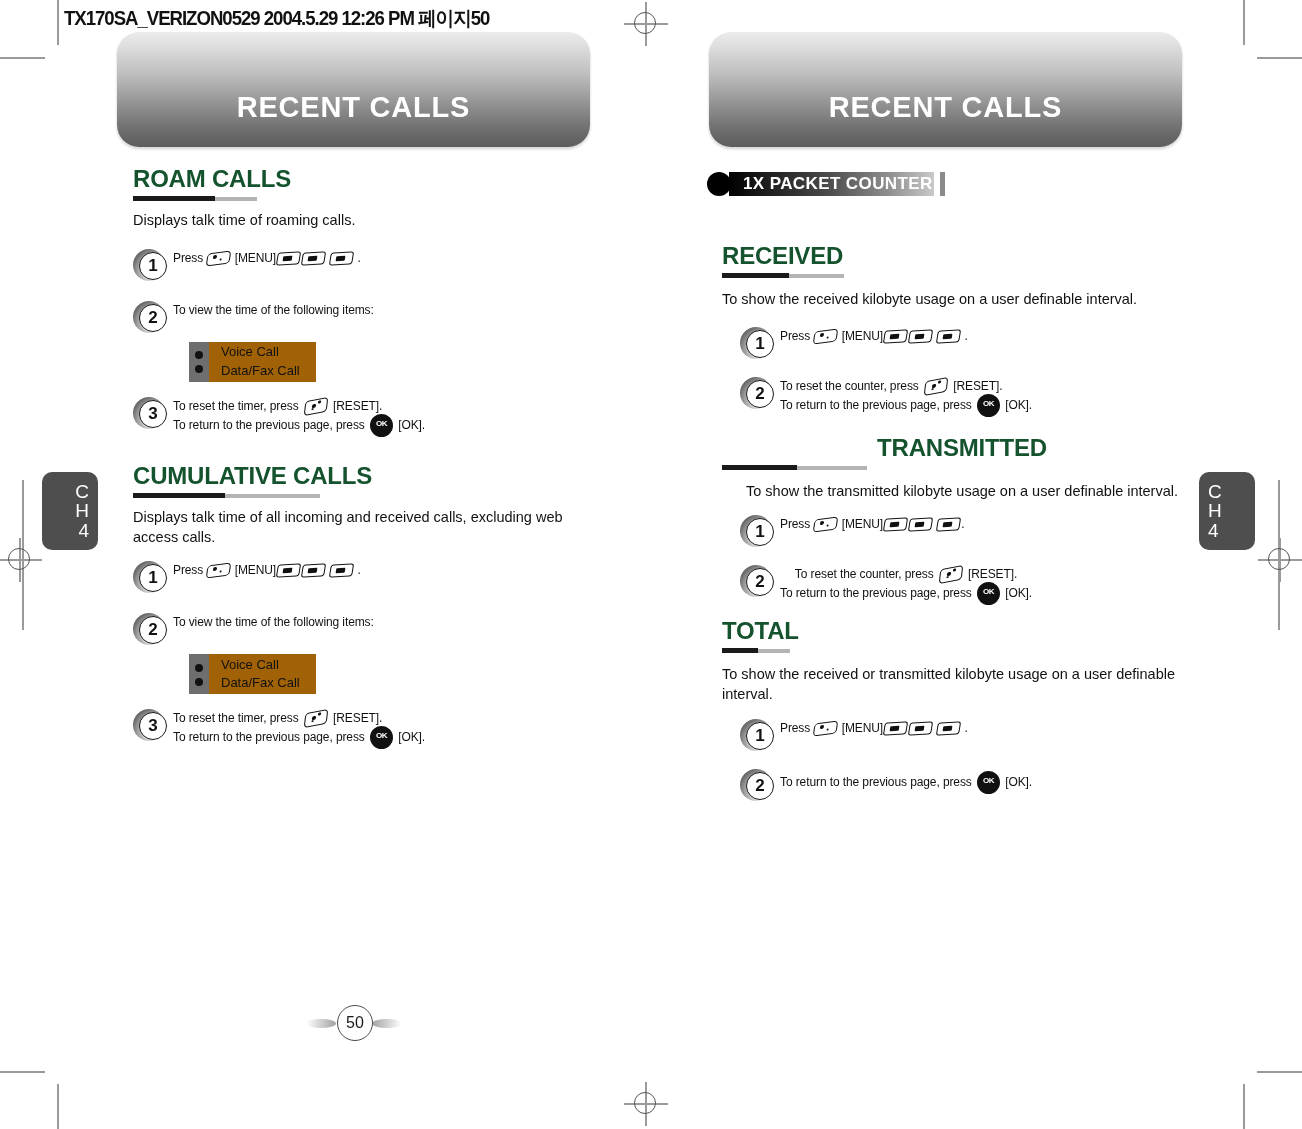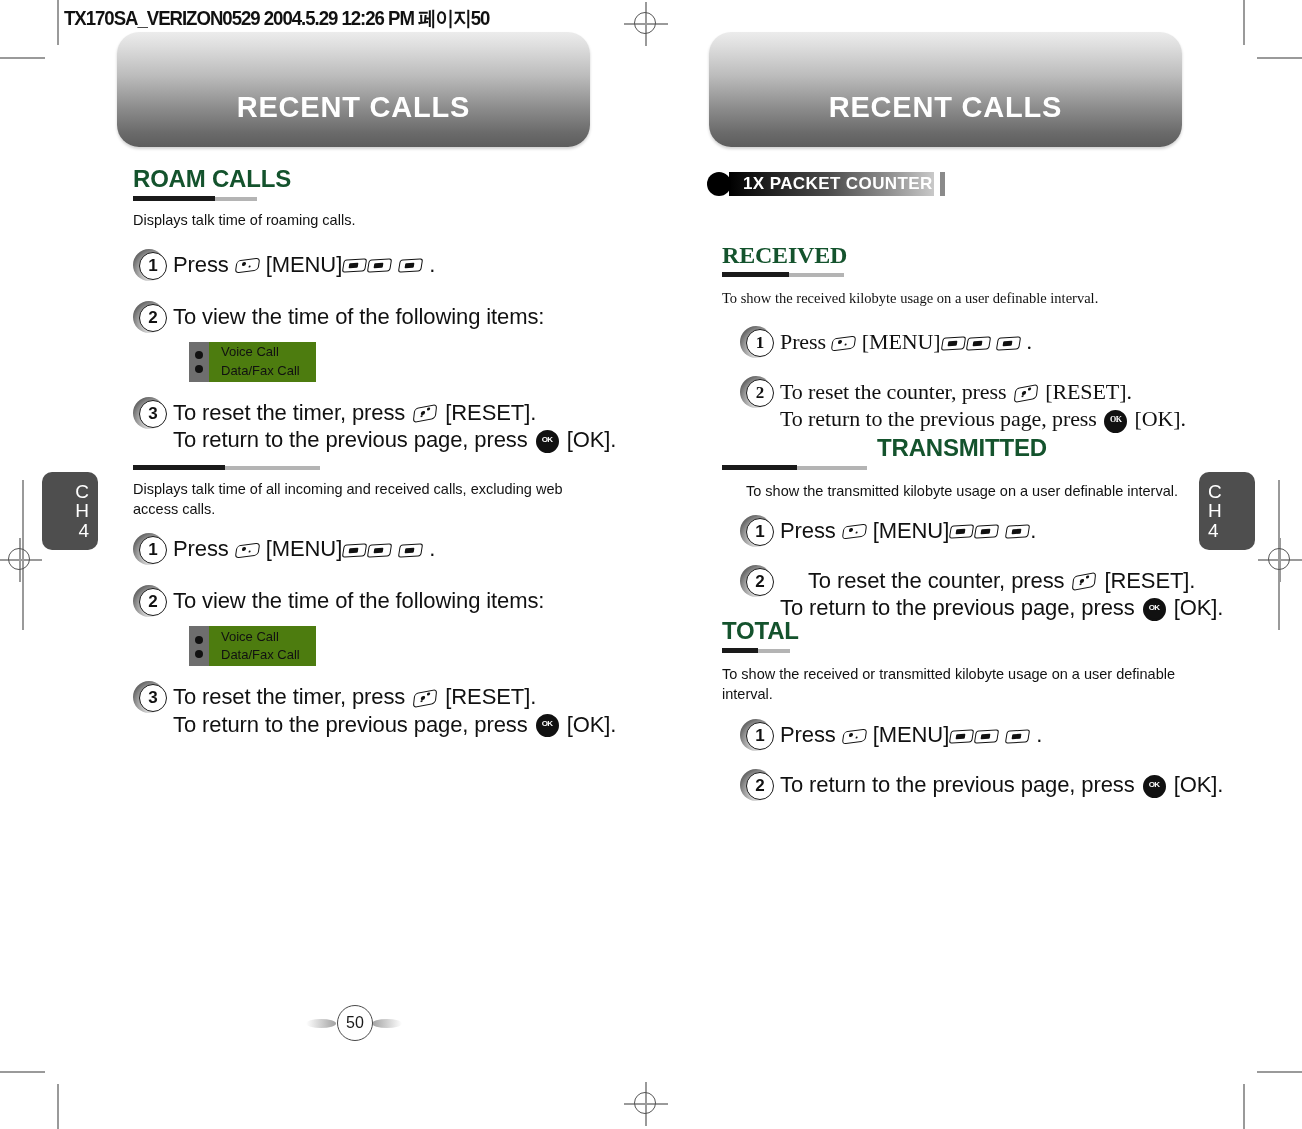--- a/index.html
+++ b/index.html
@@ -67,21 +67,21 @@
   .stepnum .crescent{
     position:absolute;left:0;top:1px;width:32px;height:32px;border-radius:50%;
     background:radial-gradient(circle at 72% 72%, #fdfdfd 0%, #d8d8d8 34%, #9b9b9b 58%, #6e6e6e 74%, #4a4a4a 88%, #3a3a3a 100%);
   }
   .stepnum .disc{
     position:absolute;left:6px;top:4px;width:26px;height:26px;border-radius:50%;
     background:#fff;border:1.6px solid #1b1b1b;
     display:flex;align-items:center;justify-content:center;
     font-size:17px;font-weight:bold;color:#111;
   }
-  .steptxt{font-size:22px;color:#111;line-height:1.25;padding-top:3px;letter-spacing:-.1px;}
+  .steptxt{font-size:12px;color:#111;line-height:1.25;padding-top:3px;letter-spacing:-.1px;}
   .steptxt .ln{display:block;white-space:nowrap;}
 
   
   .key{
     display:inline-block;vertical-align:middle;position:relative;
     width:23px;height:13px;margin:0 1px;
   }
   .key i{
     position:absolute;inset:0;border:1.6px solid #111;border-radius:3px;
     background:#fff;
@@ -118,21 +118,21 @@
   }
 
   
   .optbox{display:flex;height:40px;}
   .optbox .bulletcol{
     width:20px;background:#6e6e6e;display:flex;flex-direction:column;
     align-items:center;justify-content:center;gap:6px;padding-top:1px;
   }
   .optbox .bulletcol span{width:8px;height:8px;border-radius:50%;background:#111;display:block;}
   .optbox .items{
-    background:#4d7c0f;padding:4px 16px 4px 12px;display:flex;flex-direction:column;justify-content:center;
+    background:#a16207;padding:4px 16px 4px 12px;display:flex;flex-direction:column;justify-content:center;
   }
   .optbox .items span{font-size:13px;color:#111;line-height:1.42;}
 
   
   .chtab{
     position:absolute;width:56px;height:78px;border-radius:10px;background:#4e4e4e;
     color:#fff;font-size:19px;font-weight:500;line-height:1.0;
     display:flex;flex-direction:column;justify-content:space-between;
     padding:10px 9px;box-sizing:border-box;
   }
@@ -250,20 +250,21 @@
           <div class="disc">3</div>
       </div>
       <div class="steptxt">
         <span class="ln">To reset the timer, press <span class="rstkey"><i></i><b></b></span> [RESET].</span>
         <span class="ln">To return to the previous page, press <span class="okkey"></span> [OK].</span>
       </div>
     </div>
   </div>
 
   <div class="abs" style="left:133px;top:462px;width:470px;">
+    <div class="sec-h">CUMULATIVE CALLS</div>
     <div class="rule">
       <div class="dark" style="width:92px;"></div>
       <div class="light" style="left:92px;width:95px;"></div>
     </div>
     <div class="desc" style="margin-top:7px;width:450px;">Displays talk time of all incoming and received calls, excluding web access calls.</div>
 
     <div class="step" style="margin-top:13px;">
       <div class="stepnum">
         <div class="crescent"></div>
           <div class="disc">1</div>
@@ -332,21 +333,21 @@
 
   <div class="abs" style="left:56px;top:172px;width:250px;">
     <div class="darkbar">
       <div class="fill" style="width:205px;"></div>
       <div class="tick" style="left:233px;"></div>
       <div class="dot"></div>
       <div class="lbl">1X PACKET COUNTER</div>
     </div>
   </div>
 
-  <div class="abs" style="left:71px;top:242px;width:470px;font-family:Liberation Serif, serif;">
+  <div class="abs" style="left:71px;top:242px;width:470px;">
     <div class="sec-h">RECEIVED</div>
     <div class="rule">
       <div class="dark" style="width:67px;"></div>
       <div class="light" style="left:67px;width:55px;"></div>
     </div>
     <div class="desc" style="margin-top:9px;">To show the received kilobyte usage on a user definable interval.</div>
 
     <div class="step" style="margin-top:16px;margin-left:18px;">
       <div class="stepnum">
         <div class="crescent"></div>

